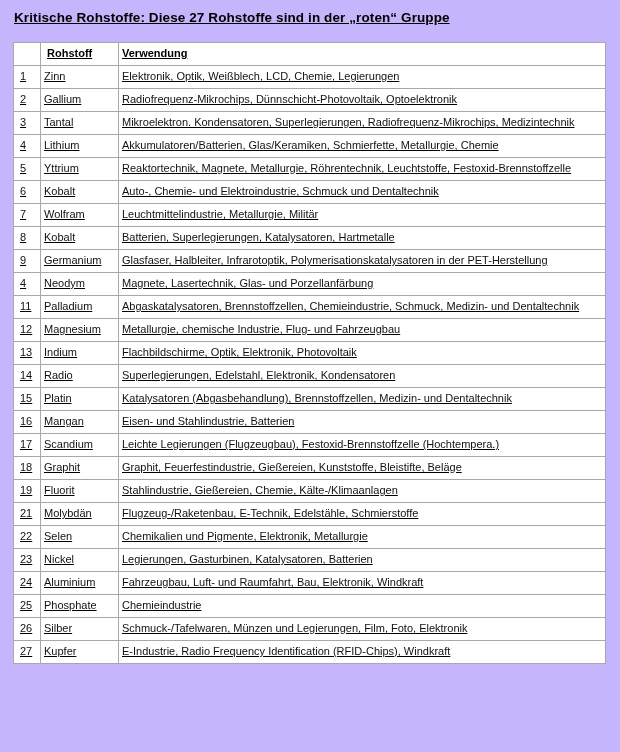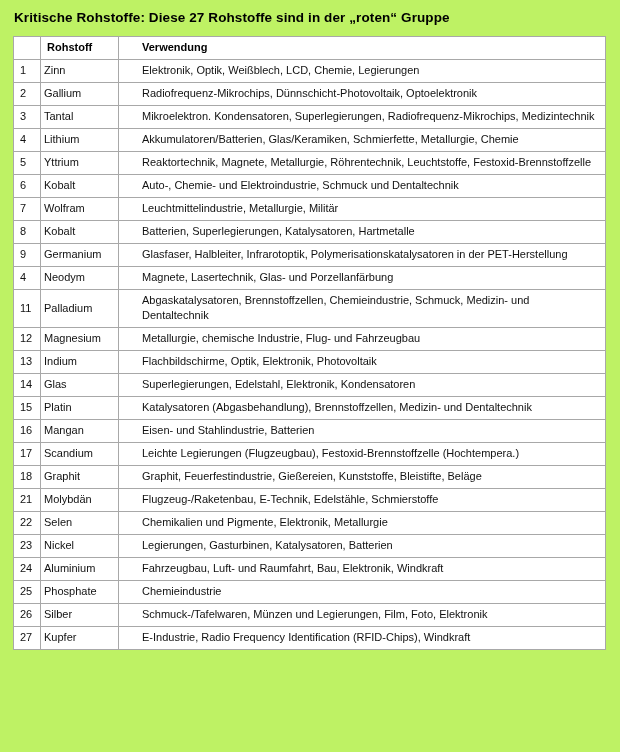--- a/index.html
+++ b/index.html
@@ -5,35 +5,36 @@
   * { margin: 0; padding: 0; box-sizing: border-box; }
   html, body {
     width: 620px;
     background: #ffffff;
     font-family: "Liberation Sans", sans-serif;
     color: #000000;
   }
   .page {
     width: 620px;
     height: 752px;
-    background: #bef264;
+    background: #c4b5fd;
     overflow: hidden;
+    text-decoration: underline;
   }
   .title {
     font-size: 13.5px;
     font-weight: bold;
     color: #000000;
     padding: 10px 0 0 14px;
     letter-spacing: 0.1px;
   }
   table.rohstoffe {
     border-collapse: collapse;
     table-layout: fixed;
     width: 592px;
-    margin: 11px 0 0 13px;
+    margin: 17px 0 0 13px;
     background: #ffffff;
   }
   table.rohstoffe col.c-num { width: 27px; }
   table.rohstoffe col.c-name { width: 78px; }
   table.rohstoffe col.c-use { width: 487px; }
   table.rohstoffe th,
   table.rohstoffe td {
     border: 1px solid #a8a8a8;
     font-size: 11px;
     line-height: 15px;
@@ -43,21 +44,21 @@
     padding: 3px 6px 4px 6px;
     word-wrap: break-word;
   }
   table.rohstoffe th {
     font-weight: bold;
     color: #000000;
   }
   table.rohstoffe td.num { padding-left: 6px; }
   table.rohstoffe td.name { padding-left: 3px; }
   table.rohstoffe th.use-h,
-  table.rohstoffe td.use { padding-left: 23px; padding-right: 8px; }
+  table.rohstoffe td.use { padding-left: 3px; padding-right: 8px; }
 </style>
 </head>
 <body>
 
 <div class="page">
   <div class="title">Kritische Rohstoffe: Diese 27 Rohstoffe sind in der „roten“ Gruppe</div>
 
   <table class="rohstoffe">
     <colgroup>
       <col class="c-num">
@@ -145,21 +146,21 @@
   </tr>
 
   <tr>
     <td class="num">13</td>
     <td class="name">Indium</td>
     <td class="use">Flachbildschirme, Optik, Elektronik, Photovoltaik</td>
   </tr>
 
   <tr>
     <td class="num">14</td>
-    <td class="name">Glas</td>
+    <td class="name">Radio</td>
     <td class="use">Superlegierungen, Edelstahl, Elektronik, Kondensatoren</td>
   </tr>
 
   <tr>
     <td class="num">15</td>
     <td class="name">Platin</td>
     <td class="use">Katalysatoren (Abgasbehandlung), Brennstoffzellen, Medizin- und Dentaltechnik</td>
   </tr>
 
   <tr>
@@ -173,20 +174,25 @@
     <td class="name">Scandium</td>
     <td class="use">Leichte Legierungen (Flugzeugbau), Festoxid-Brennstoffzelle (Hochtempera.)</td>
   </tr>
 
   <tr>
     <td class="num">18</td>
     <td class="name">Graphit</td>
     <td class="use">Graphit, Feuerfestindustrie, Gießereien, Kunststoffe, Bleistifte, Beläge</td>
   </tr>
 
+  <tr>
+    <td class="num">19</td>
+    <td class="name">Fluorit</td>
+    <td class="use">Stahlindustrie, Gießereien, Chemie, Kälte-/Klimaanlagen</td>
+  </tr>
 
 
   <tr>
     <td class="num">21</td>
     <td class="name">Molybdän</td>
     <td class="use">Flugzeug-/Raketenbau, E-Technik, Edelstähle, Schmierstoffe</td>
   </tr>
 
   <tr>
     <td class="num">22</td>

